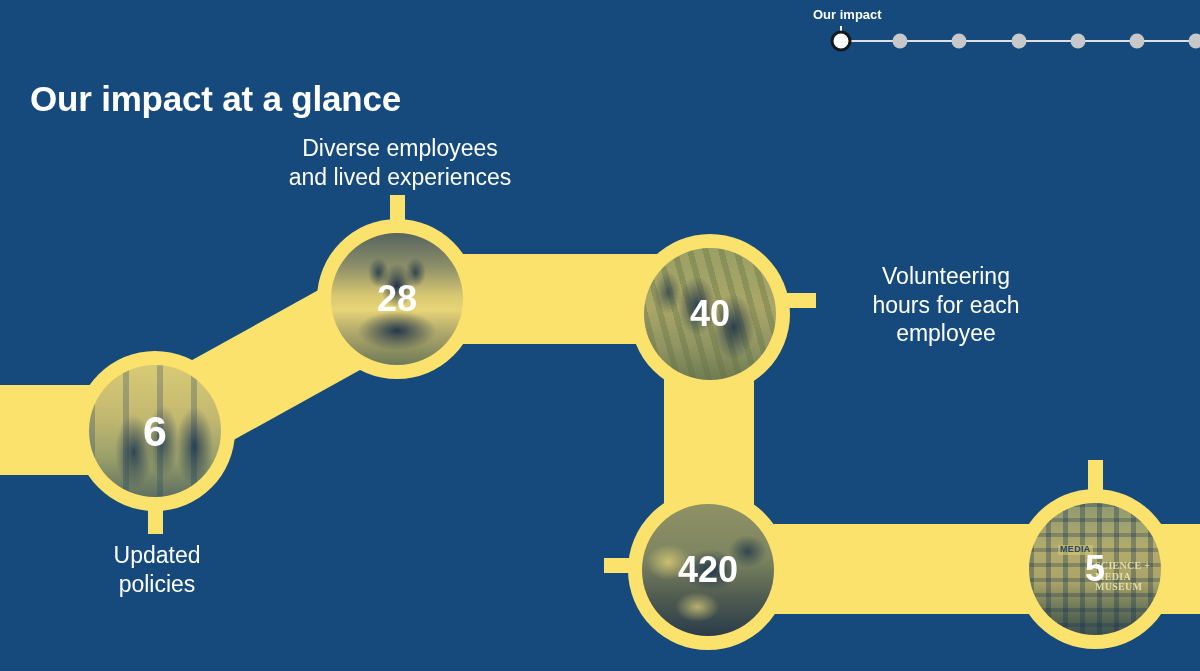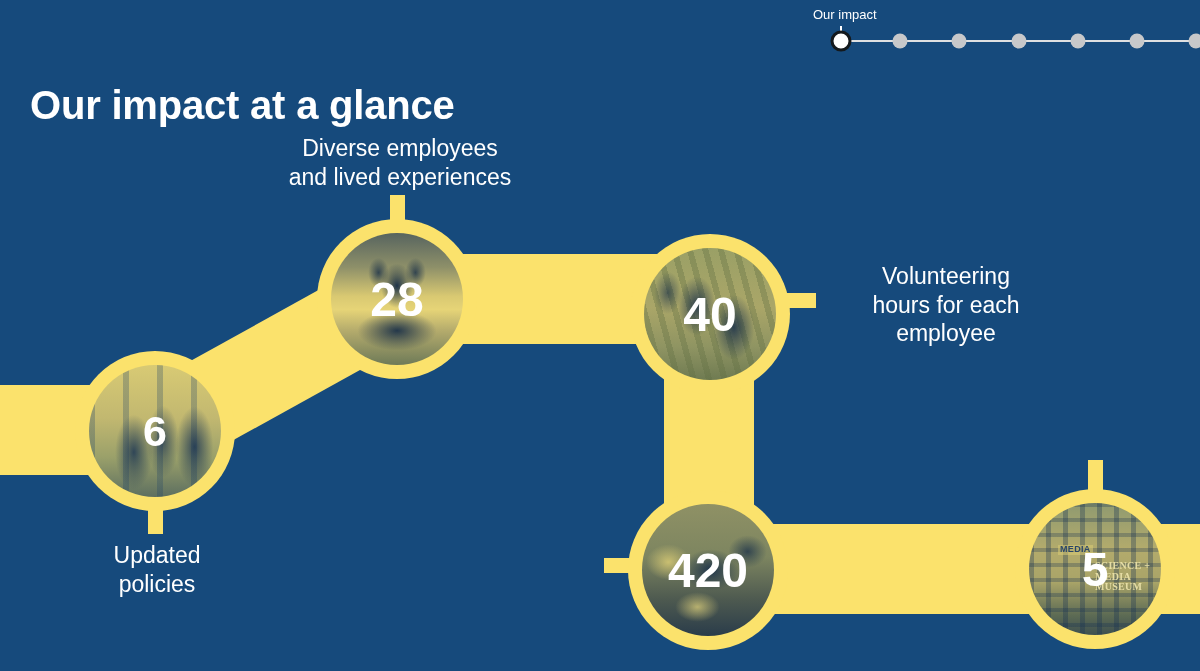--- a/index.html
+++ b/index.html
@@ -7,26 +7,26 @@
     position:relative;
     width:1200px;height:671px;
     overflow:hidden;
     background:#164a7c;
     font-family:"Liberation Sans", sans-serif;
     color:#ffffff;
   }
   
   .page-title{
     position:absolute;left:30px;top:56px;
-    font-size:40px;font-weight:700;letter-spacing:-0.2px;
+    font-size:35px;font-weight:700;letter-spacing:-0.2px;
   }
   
   .stepper-label{
     position:absolute;left:813px;top:7px;
-    font-size:13px;font-weight:400;
+    font-size:13px;font-weight:700;
   }
   .stepper-tick{
     position:absolute;left:840px;top:26px;width:2px;height:8px;background:#ffffff;
   }
   .stepper-line{
     position:absolute;left:841px;top:40px;width:359px;height:2px;background:#dfe0e1;
   }
   .dot{
     position:absolute;top:41px;
     width:15px;height:15px;border-radius:50%;
@@ -106,21 +106,21 @@
   }
   .sign{
     position:absolute;color:rgba(233,224,168,0.95);
     font-weight:700;line-height:1.05;letter-spacing:0.3px;
   }
   .sign-imax{left:22%;top:32%;font-size:9px;color:#2a4668;background:rgba(216,202,116,0.55);padding:0 2px;}
   .sign-museum{left:50%;top:44%;font-size:10px;width:44%;white-space:pre-line;font-family:Liberation Serif, serif;}
   .num{
     position:absolute;inset:0;
     display:flex;align-items:center;justify-content:center;
-    font-size:48px;font-weight:700;color:#ffffff;
+    font-size:36px;font-weight:700;color:#ffffff;
   }
   .num-sm{font-size:43px;}
   
   .stat-label{
     position:absolute;
     font-size:23px;font-weight:400;line-height:1.24;color:#ffffff;
     white-space:pre-line;
   }
   .label-diverse {left:235px;top:134px;width:330px;text-align:center;}
   .label-volunteer{left:831px;top:262px;width:230px;text-align:center;}

